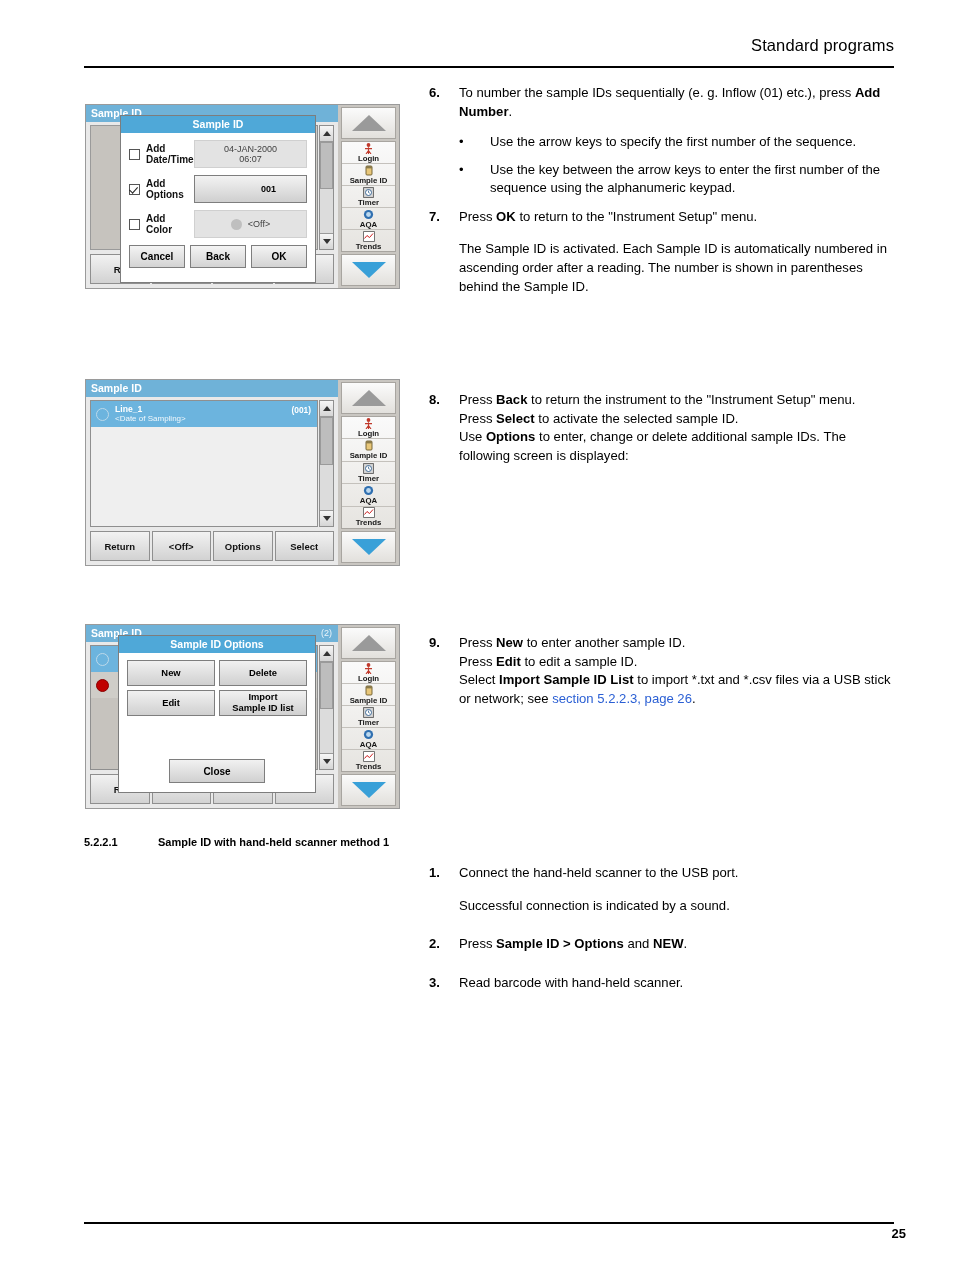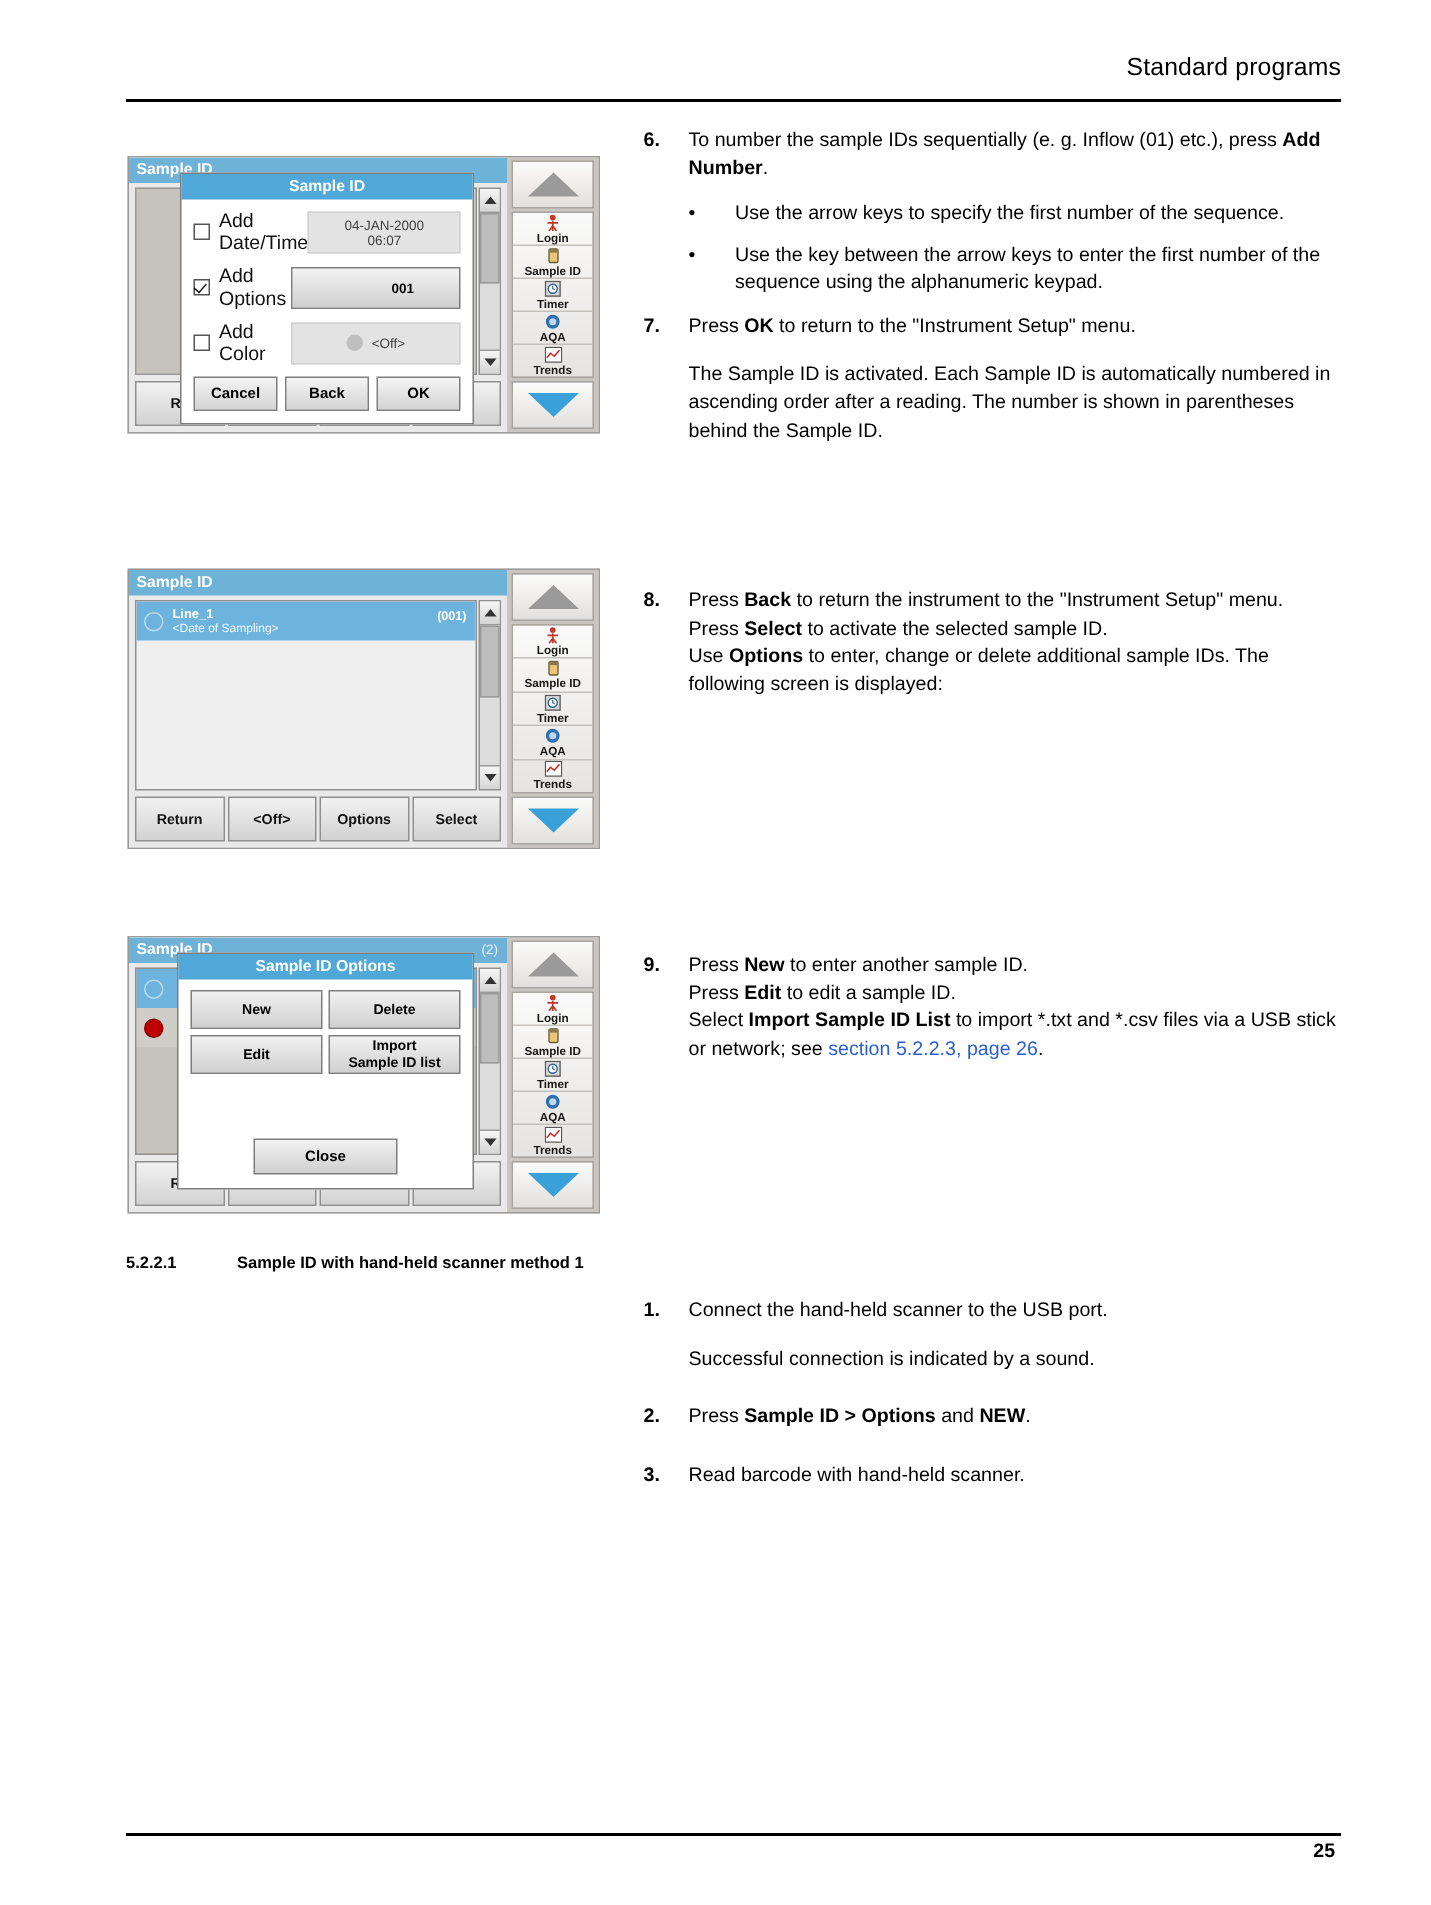--- a/index.html
+++ b/index.html
@@ -40,21 +40,21 @@
   #footer-rule {
     position: absolute;
     left: 84px;
     top: 1222px;
     width: 810px;
     height: 2px;
     background: #000;
   }
   #page-number {
     position: absolute;
-    left: 80px;
+    left: 96px;
     top: 1226px;
     width: 810px;
     text-align: right;
     font-size: 13px;
     font-weight: bold;
   }
 
   
   .steps-col {
     position: absolute;
@@ -348,22 +348,22 @@
   .chk.on::after {
     content: "";
     position: absolute;
     left: 1px; top: 0px;
     width: 4px; height: 7px;
     border: solid #222;
     border-width: 0 1.4px 1.4px 0;
     transform: rotate(42deg);
   }
   .field-label {
-    font-size: 13px;
-    font-weight: normal;
+    font-size: 10px;
+    font-weight: bold;
     line-height: 1.15;
     flex: 0 0 48px;
     color: #111;
   }
   .field-val {
     flex: 1 1 auto;
     height: 28px;
     font-size: 9px;
     display: flex;
     align-items: center;

